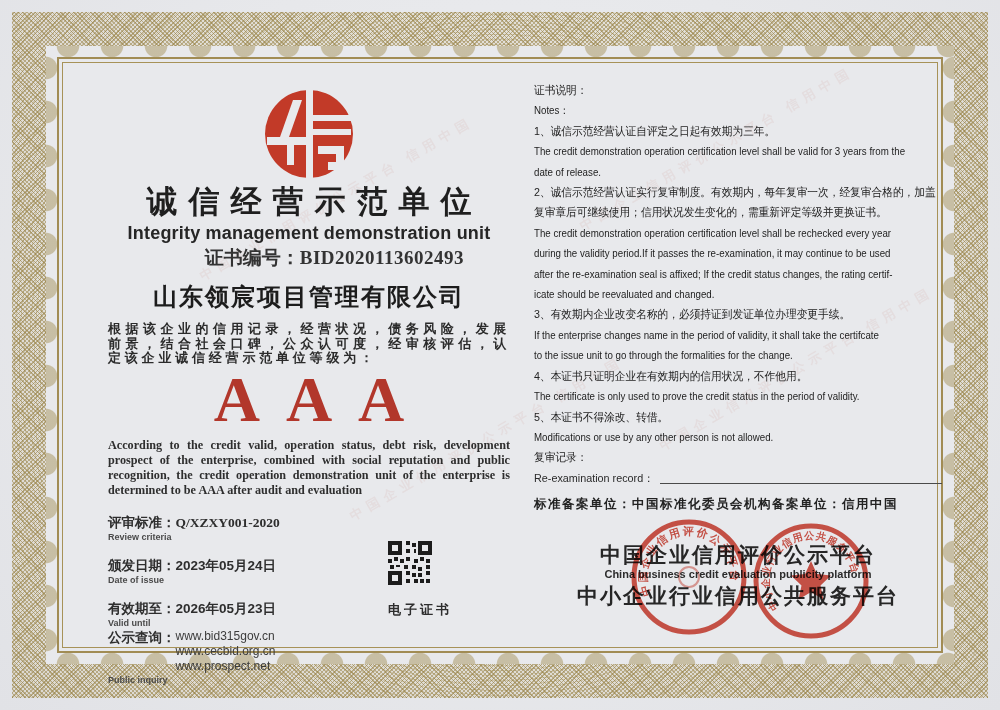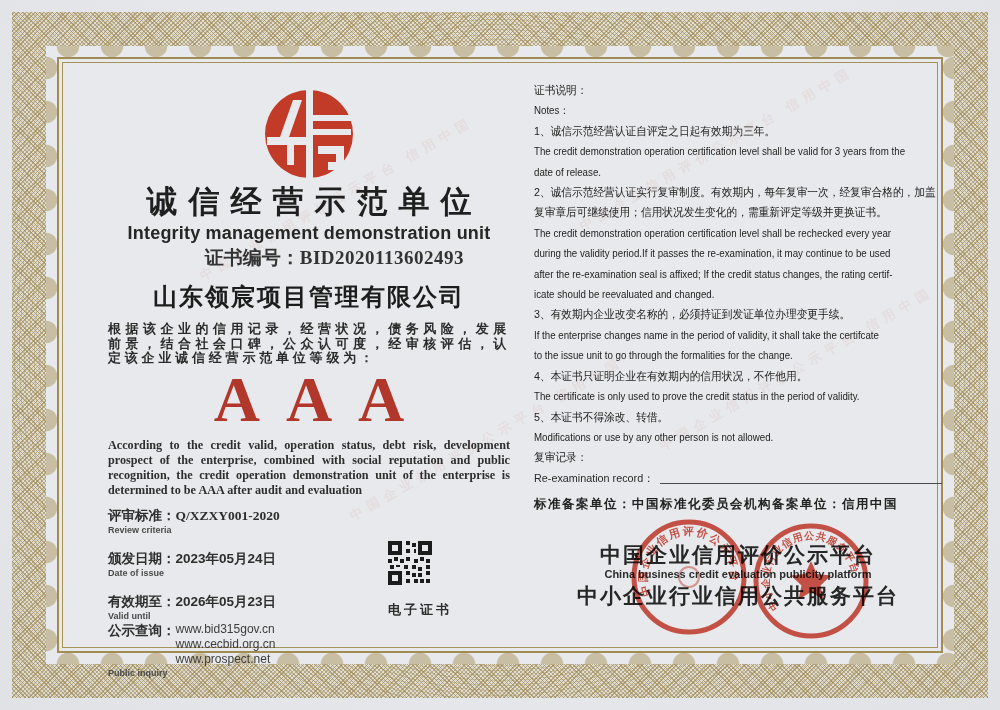--- a/index.html
+++ b/index.html
@@ -52,21 +52,21 @@
            color:#1c1c1c;line-height:30px;white-space:nowrap;}
   .statement{margin-top:10px;font-size:13px;font-weight:bold;letter-spacing:3.8px;
              line-height:14.5px;text-align:justify;text-align-last:left;color:#2b2b2b;}
   .grade{margin-top:2px;font-family:"Liberation Serif","DejaVu Serif",serif;font-weight:bold;
          color:#b2372b;font-size:64px;line-height:64px;letter-spacing:26px;padding-left:26px;
          text-align:center;}
   .statement-en{margin-top:6px;font-family:"Liberation Serif","DejaVu Serif",serif;
                 font-size:12.2px;font-weight:bold;line-height:15px;color:#2e2e2e;
                 text-align:justify;text-align-last:left;}
   .meta{margin-top:14px;font-size:13.5px;font-weight:bold;color:#2e2e2e;line-height:17px;}
-  .meta.first{margin-top:9px;}
+  .meta.first{margin-top:16px;}
   .meta .val{font-weight:bold;}
   .meta .serif{font-family:"Liberation Serif","DejaVu Serif",serif;}
   .meta-en{font-size:9px;color:#4a4a4a;font-weight:bold;line-height:11px;margin-top:1px;}
   .inquiry{display:flex;font-size:13.5px;font-weight:bold;color:#2e2e2e;}
   .inquiry .urls{font-weight:normal;font-size:12px;color:#3c3c3c;line-height:15px;}
   .qr-block{position:absolute;left:280px;top:465px;width:64px;text-align:left;}
   .qr-label{margin-top:12px;font-size:13px;font-weight:bold;letter-spacing:3px;color:#2e2e2e;}
 
   
   .right-col{position:absolute;left:534px;top:80px;width:408px;}

